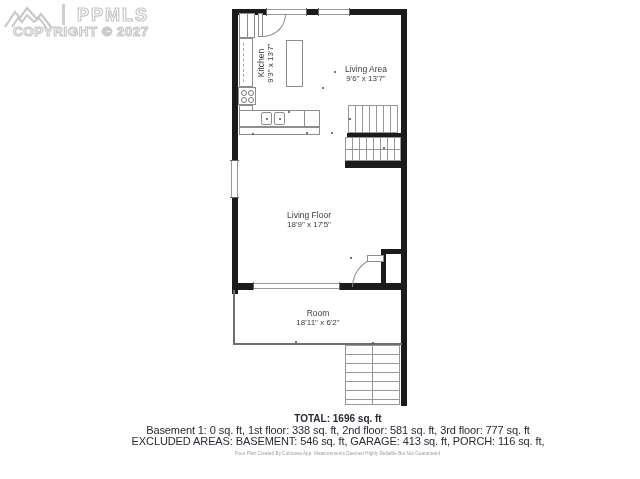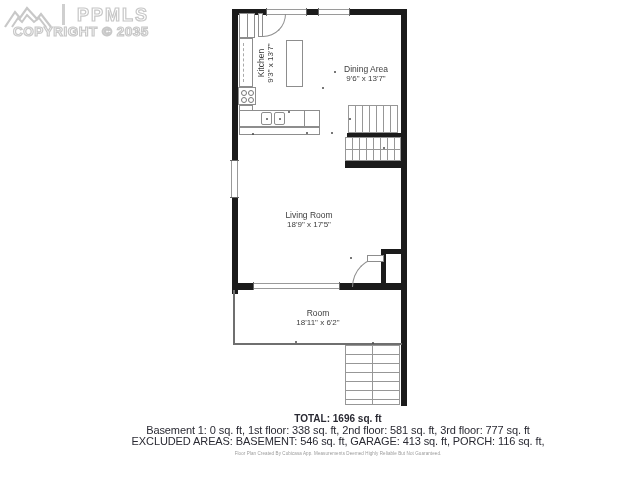--- a/index.html
+++ b/index.html
@@ -55,21 +55,21 @@
 
 <div id="canvas">
 
   <div>
     <svg class="abs" style="left:4px;top:5px;" width="58" height="24" viewBox="0 0 58 24">
       <polyline points="1,22 11,7 16,13 23,3 33,14 37,9 47,22" fill="none" stroke="#c8c8c8" stroke-width="2.2"></polyline>
       <polyline points="8,22 14,13 18,17 23,10 30,17 35,13 42,22" fill="none" stroke="#c8c8c8" stroke-width="2"></polyline>
     </svg>
     <div class="wm-bar"></div>
     <div class="wm-text wm-brand">PPMLS</div>
-    <div class="wm-text wm-copy">COPYRIGHT © 2035</div>
+    <div class="wm-text wm-copy">COPYRIGHT © 2027</div>
   </div>
 
   <div class="wall" style="left:232px;top:9px;width:175px;height:6px;"></div>
   <div class="wall" style="left:232px;top:9px;width:6px;height:151px;"></div>
   <div class="wall" style="left:232px;top:196px;width:6px;height:98px;"></div>
   <div class="wall" style="left:401px;top:9px;width:6px;height:397px;"></div>
   <div class="wall" style="left:232px;top:283px;width:175px;height:7px;"></div>
 
   <div class="win win-h" style="left:266px;top:8px;width:39px;height:8px;"></div>
   <div class="win win-h" style="left:318px;top:8px;width:30px;height:8px;"></div>
@@ -130,25 +130,25 @@
   <div class="dot" style="left:383px;top:147px;"></div>
   <div class="dot" style="left:350px;top:257px;"></div>
   <div class="dot" style="left:295px;top:341px;"></div>
   <div class="dot" style="left:372px;top:342px;"></div>
 
   <div class="room-label rot" style="left:266px;top:63px;">
     <div class="room-name">Kitchen</div>
     <div class="room-dims">9'3" x 13'7"</div>
   </div>
   <div class="room-label" style="left:366px;top:74px;">
-    <div class="room-name">Dining Area</div>
+    <div class="room-name">Living Area</div>
     <div class="room-dims">9'6" x 13'7"</div>
   </div>
   <div class="room-label" style="left:309px;top:220px;">
-    <div class="room-name">Living Room</div>
+    <div class="room-name">Living Floor</div>
     <div class="room-dims">18'9" x 17'5"</div>
   </div>
   <div class="room-label" style="left:318px;top:318px;">
     <div class="room-name">Room</div>
     <div class="room-dims">18'11" x 6'2"</div>
   </div>
 
   <div class="summary">
     <div class="sum-total">TOTAL: 1696 sq. ft</div>
     <div class="sum-line">Basement 1: 0 sq. ft, 1st floor: 338 sq. ft, 2nd floor: 581 sq. ft, 3rd floor: 777 sq. ft</div>

